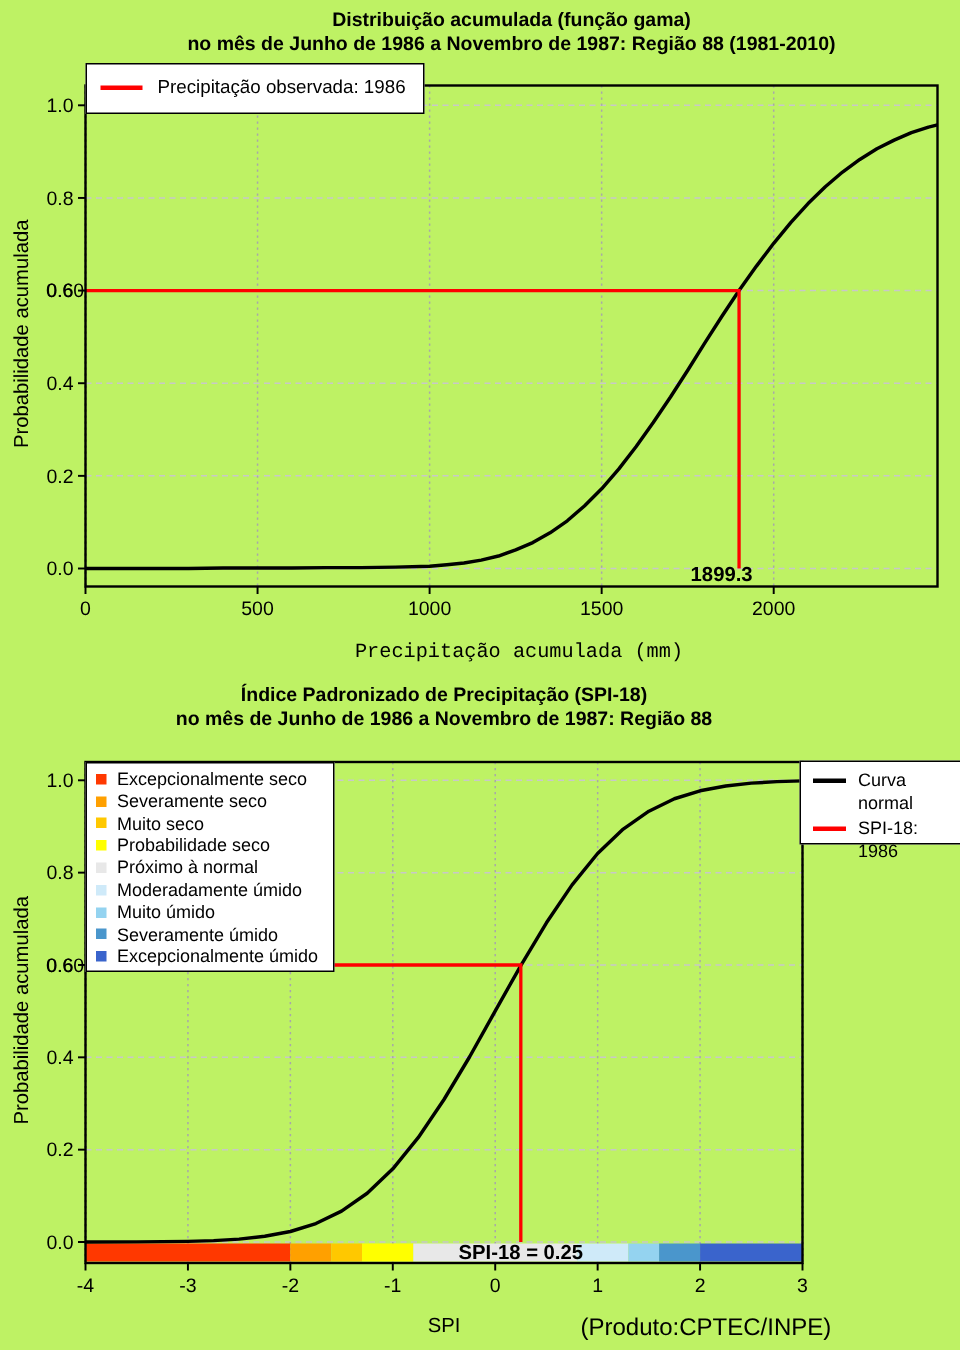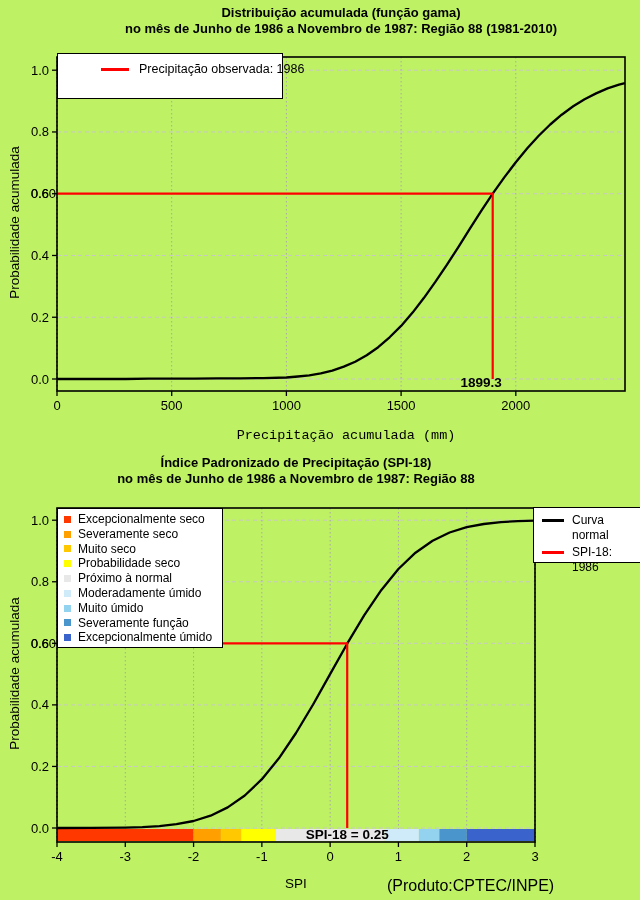--- a/index.html
+++ b/index.html
@@ -70,21 +70,21 @@
           <text x="-8" y="202.98" text-anchor="end" font-size="13" fill="#000">0.4</text>
           <line x1="-5" y1="136.72" x2="0" y2="136.72" stroke="#000" stroke-width="1.3"></line>
           <text x="-8" y="141.22" text-anchor="end" font-size="13" fill="#000">0.6</text>
           <line x1="-5" y1="74.95999999999998" x2="0" y2="74.95999999999998" stroke="#000" stroke-width="1.3"></line>
           <text x="-8" y="79.45999999999998" text-anchor="end" font-size="13" fill="#000">0.8</text>
           <line x1="-5" y1="13.199999999999989" x2="0" y2="13.199999999999989" stroke="#000" stroke-width="1.3"></line>
           <text x="-8" y="17.69999999999999" text-anchor="end" font-size="13" fill="#000">1.0</text>
         </g>
       </svg>
 
-    <div class="legendbox" id="g-legend" style="left:57px;top:53px;width:226px;height:46px;padding-left:34px;">
+    <div class="legendbox" id="g-legend" style="left:57px;top:42px;width:226px;height:34px;">
         <div class="leg-row">
           <div class="leg-line" style="background: rgb(255, 0, 0);"></div>
           <span class="leg-label">Precipitação observada: 1986</span>
         </div>
       </div>
 
     <div class="vlabel" style="left:-136px;top:215px;">Probabilidade acumulada</div>
     <div class="axlabel" style="left:62px;width:568px;top:428px;font-family:Liberation Mono, monospace;">Precipitação acumulada (mm)</div>
   </section>
 
@@ -177,21 +177,21 @@
         <div class="leg-row">
           <div class="leg-sq" style="background: rgb(207, 234, 249);"></div>
           <span class="leg-label">Moderadamente úmido</span>
         </div>
         <div class="leg-row">
           <div class="leg-sq" style="background: rgb(148, 211, 240);"></div>
           <span class="leg-label">Muito úmido</span>
         </div>
         <div class="leg-row">
           <div class="leg-sq" style="background: rgb(74, 150, 204);"></div>
-          <span class="leg-label">Severamente função</span>
+          <span class="leg-label">Severamente úmido</span>
         </div>
         <div class="leg-row">
           <div class="leg-sq" style="background: rgb(58, 100, 204);"></div>
           <span class="leg-label">Excepcionalmente úmido</span>
         </div>
       </div>
     <div class="legendbox" id="s-legend-right" style="left:533px;top:507px;width:115px;height:56px;">
         <div class="leg-row">
           <div class="leg-line" style="background: rgb(0, 0, 0);"></div>
           <span class="leg-label">Curva normal</span>

